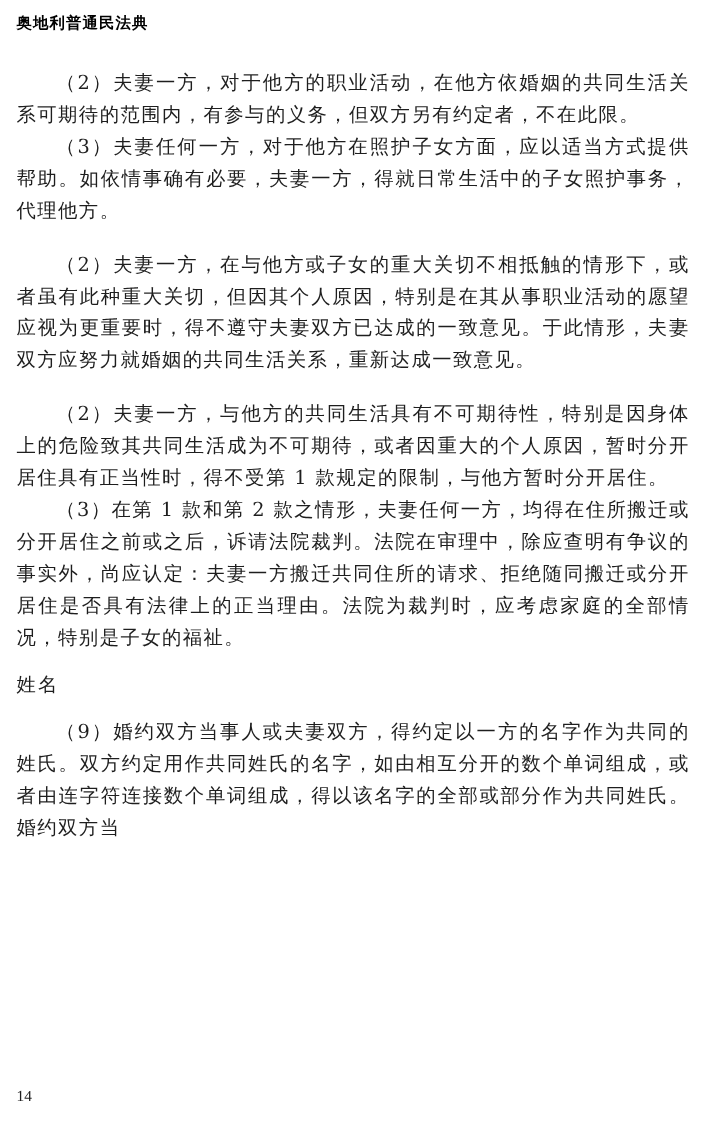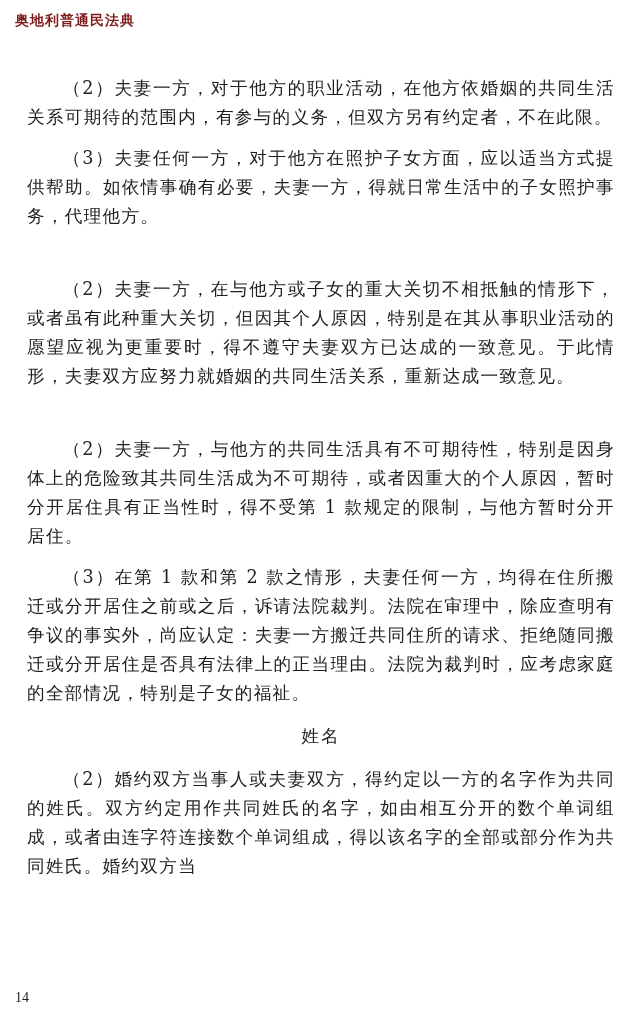--- a/index.html
+++ b/index.html
@@ -3,36 +3,36 @@
 <meta charset="utf-8">
 <style>
   html, body { margin: 0; padding: 0; background: #ffffff; }
   body {
     width: 640px; height: 1023px; position: relative; overflow: hidden;
     font-family: "DejaVu Serif", "Liberation Serif", serif;
     color: #1e1e1e;
   }
   .running-header {
     position: absolute; left: 15px; top: 12px;
-    font-size: 14px; letter-spacing: 1px; color: #7f1d1d;
+    font-size: 14px; letter-spacing: 1px; color: #000000;
     font-family: "DejaVu Sans", sans-serif; font-weight: bold;
   }
   .body-text {
     position: absolute; left: 15px; top: 62px; width: 612px;
   }
   .para {
-    font-size: 17.6px; line-height: 29px; margin: 12px;
+    font-size: 17.6px; line-height: 29px; margin: 0;
     text-align: justify; text-align-last: left;
     letter-spacing: 1.3px;
   }
   .para.indent { text-indent: 36px; }
   .gap { height: 20px; }
   .art-no { font-weight: bold; margin-right: 14px; }
   .section-title {
-    text-align: center; font-size: 17.6px; line-height: 29px;
+    font-size: 17.6px; line-height: 29px;
     margin: 14px 0 14px 0; letter-spacing: 2px;
   }
   .page-number {
     position: absolute; left: 15px; top: 990px; font-size: 14px;
     font-family: Liberation Serif, serif;
   }
 </style>
 </head>
 <body>
 
@@ -58,17 +58,17 @@
   <p class="para indent">
     <span>（2）夫妻一方，与他方的共同生活具有不可期待性，特别是因身体上的危险致其共同生活成为不可期待，或者因重大的个人原因，暂时分开居住具有正当性时，得不受第 1 款规定的限制，与他方暂时分开居住。</span>
   </p>
   <p class="para indent">
     <span>（3）在第 1 款和第 2 款之情形，夫妻任何一方，均得在住所搬迁或分开居住之前或之后，诉请法院裁判。法院在审理中，除应查明有争议的事实外，尚应认定：夫妻一方搬迁共同住所的请求、拒绝随同搬迁或分开居住是否具有法律上的正当理由。法院为裁判时，应考虑家庭的全部情况，特别是子女的福祉。</span>
   </p>
 
   <div class="section-title">姓名</div>
 
   <p class="para indent">
-    <span>（2）婚约双方当事人或夫妻双方，得约定以一方的名字作为共同的姓氏。双方约定用作共同姓氏的名字，如由相互分开的数个单词组成，或者由连字符连接数个单词组成，得以该名字的全部或部分作为共同姓氏。婚约双方当</span>
+    <span>（9）婚约双方当事人或夫妻双方，得约定以一方的名字作为共同的姓氏。双方约定用作共同姓氏的名字，如由相互分开的数个单词组成，或者由连字符连接数个单词组成，得以该名字的全部或部分作为共同姓氏。婚约双方当</span>
   </p>
 </div>
 
 <div class="page-number">14</div>
 
 </body></html>

